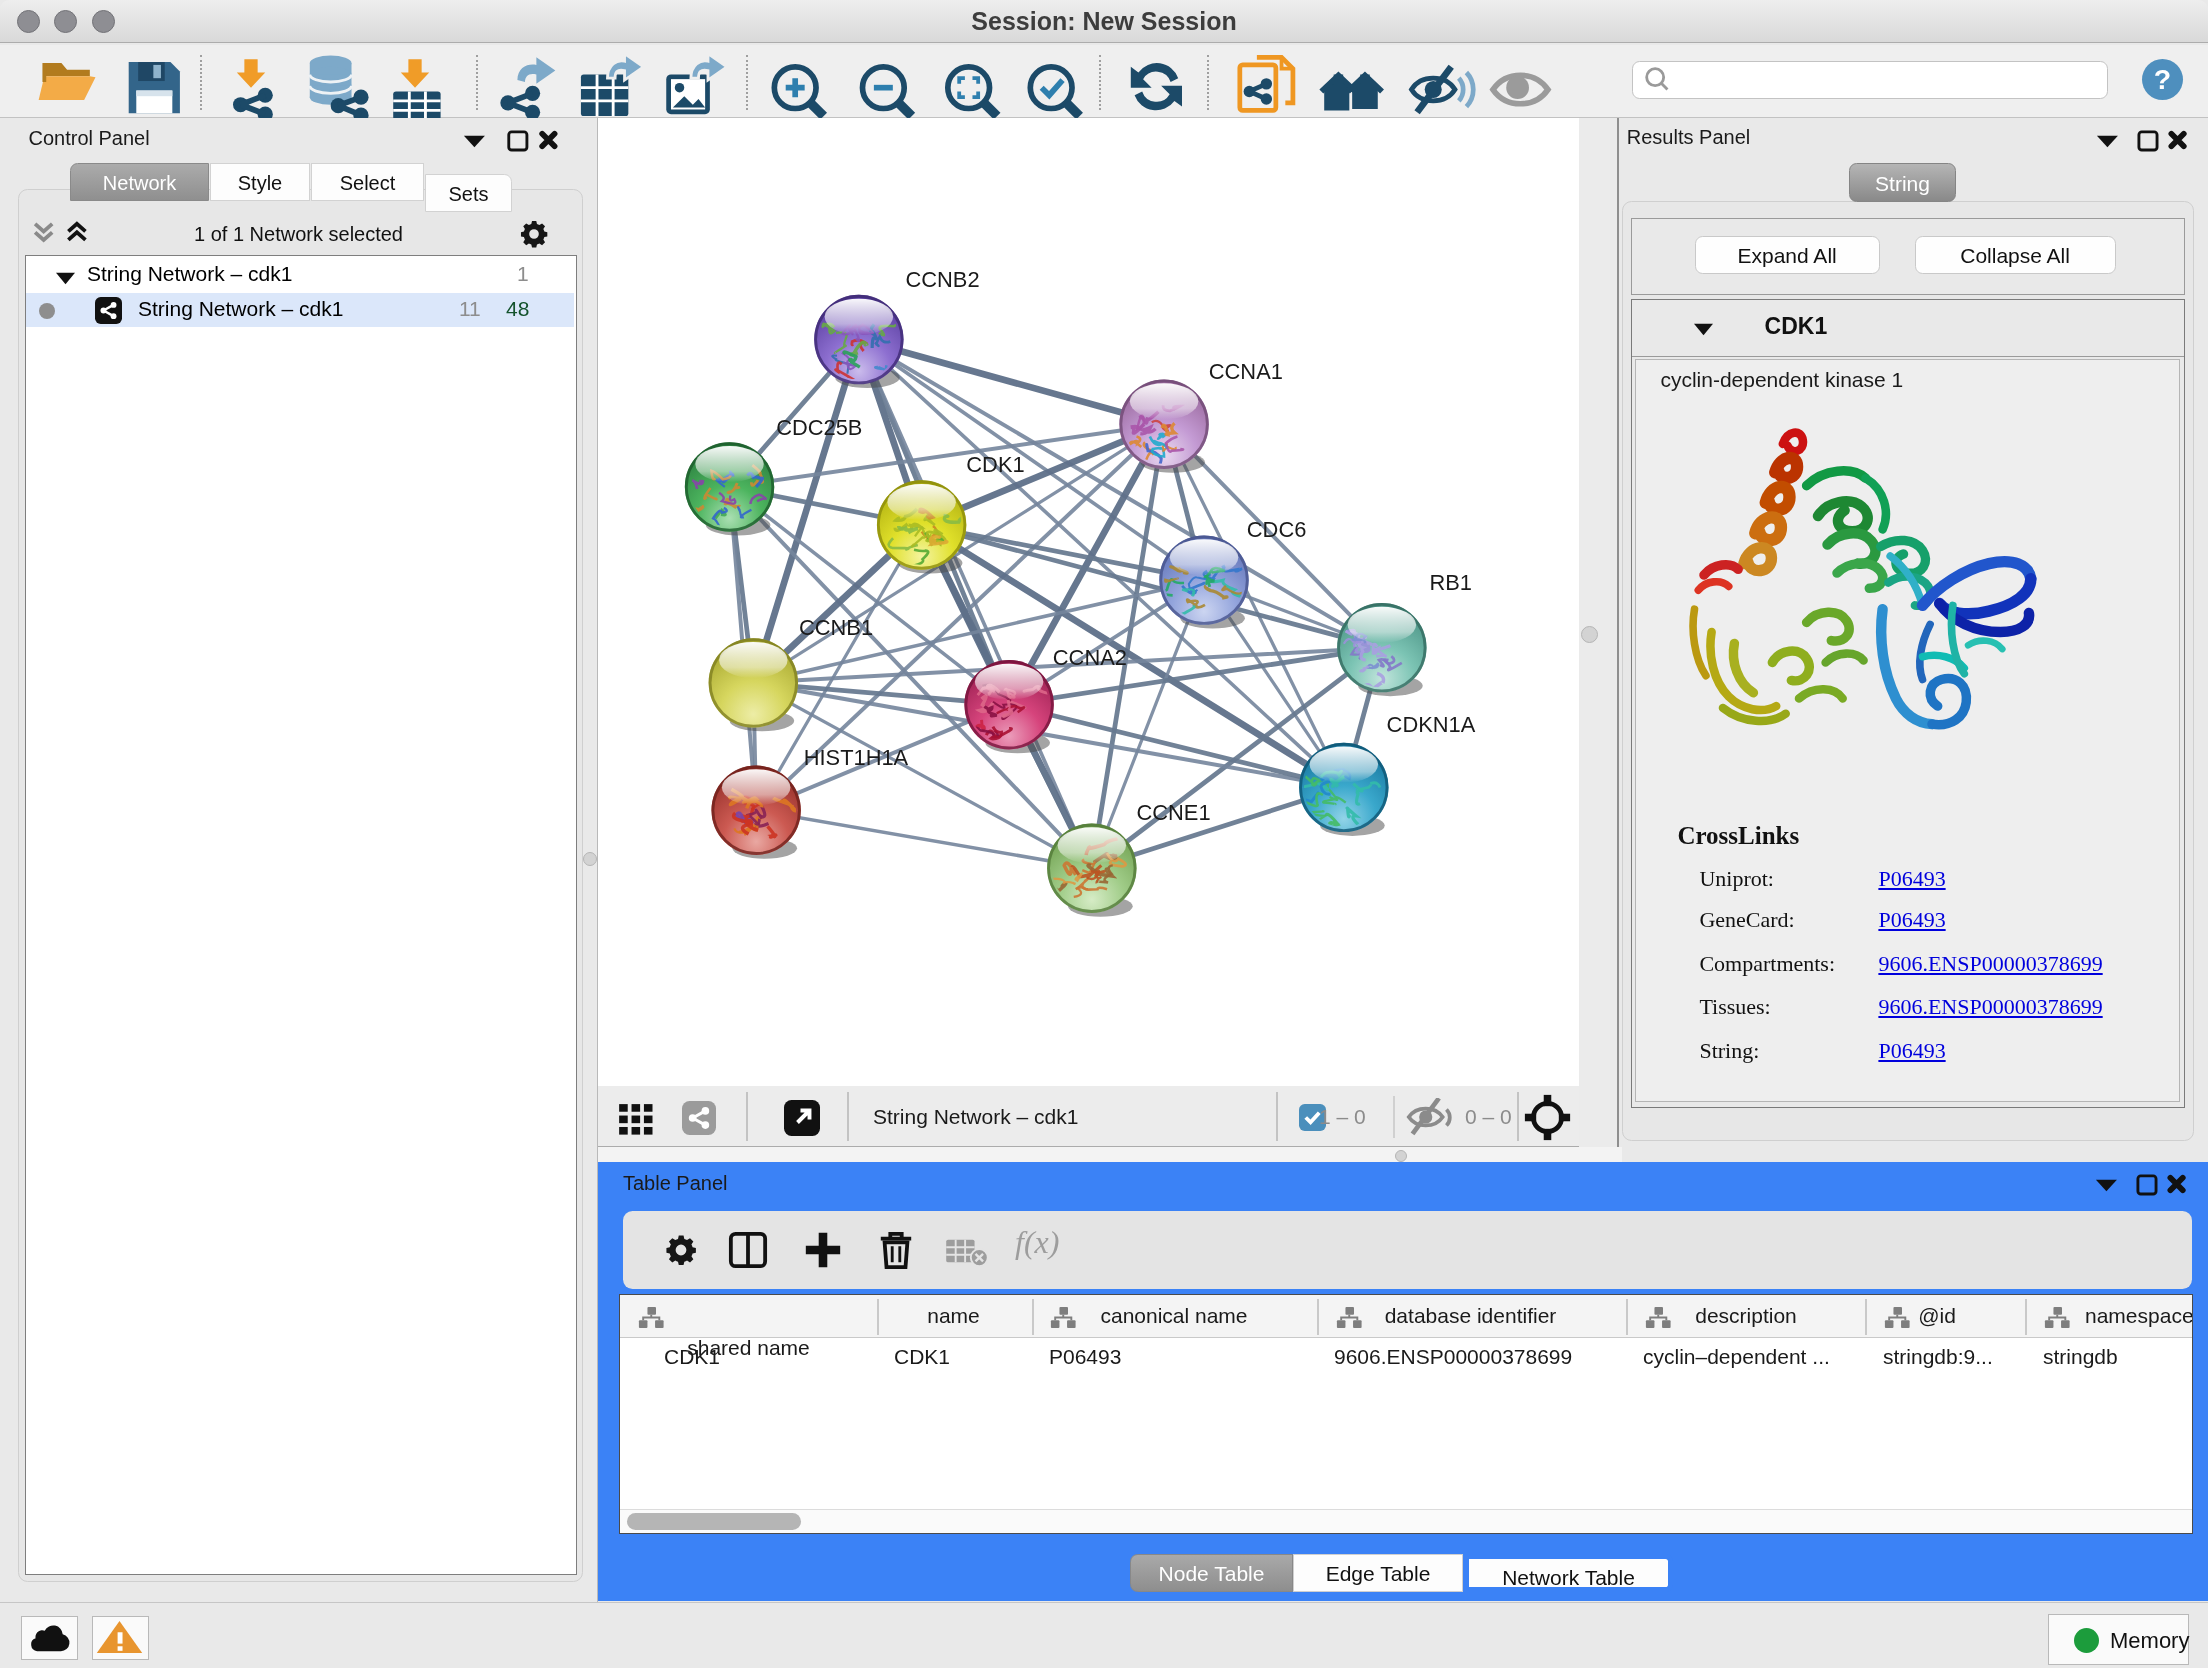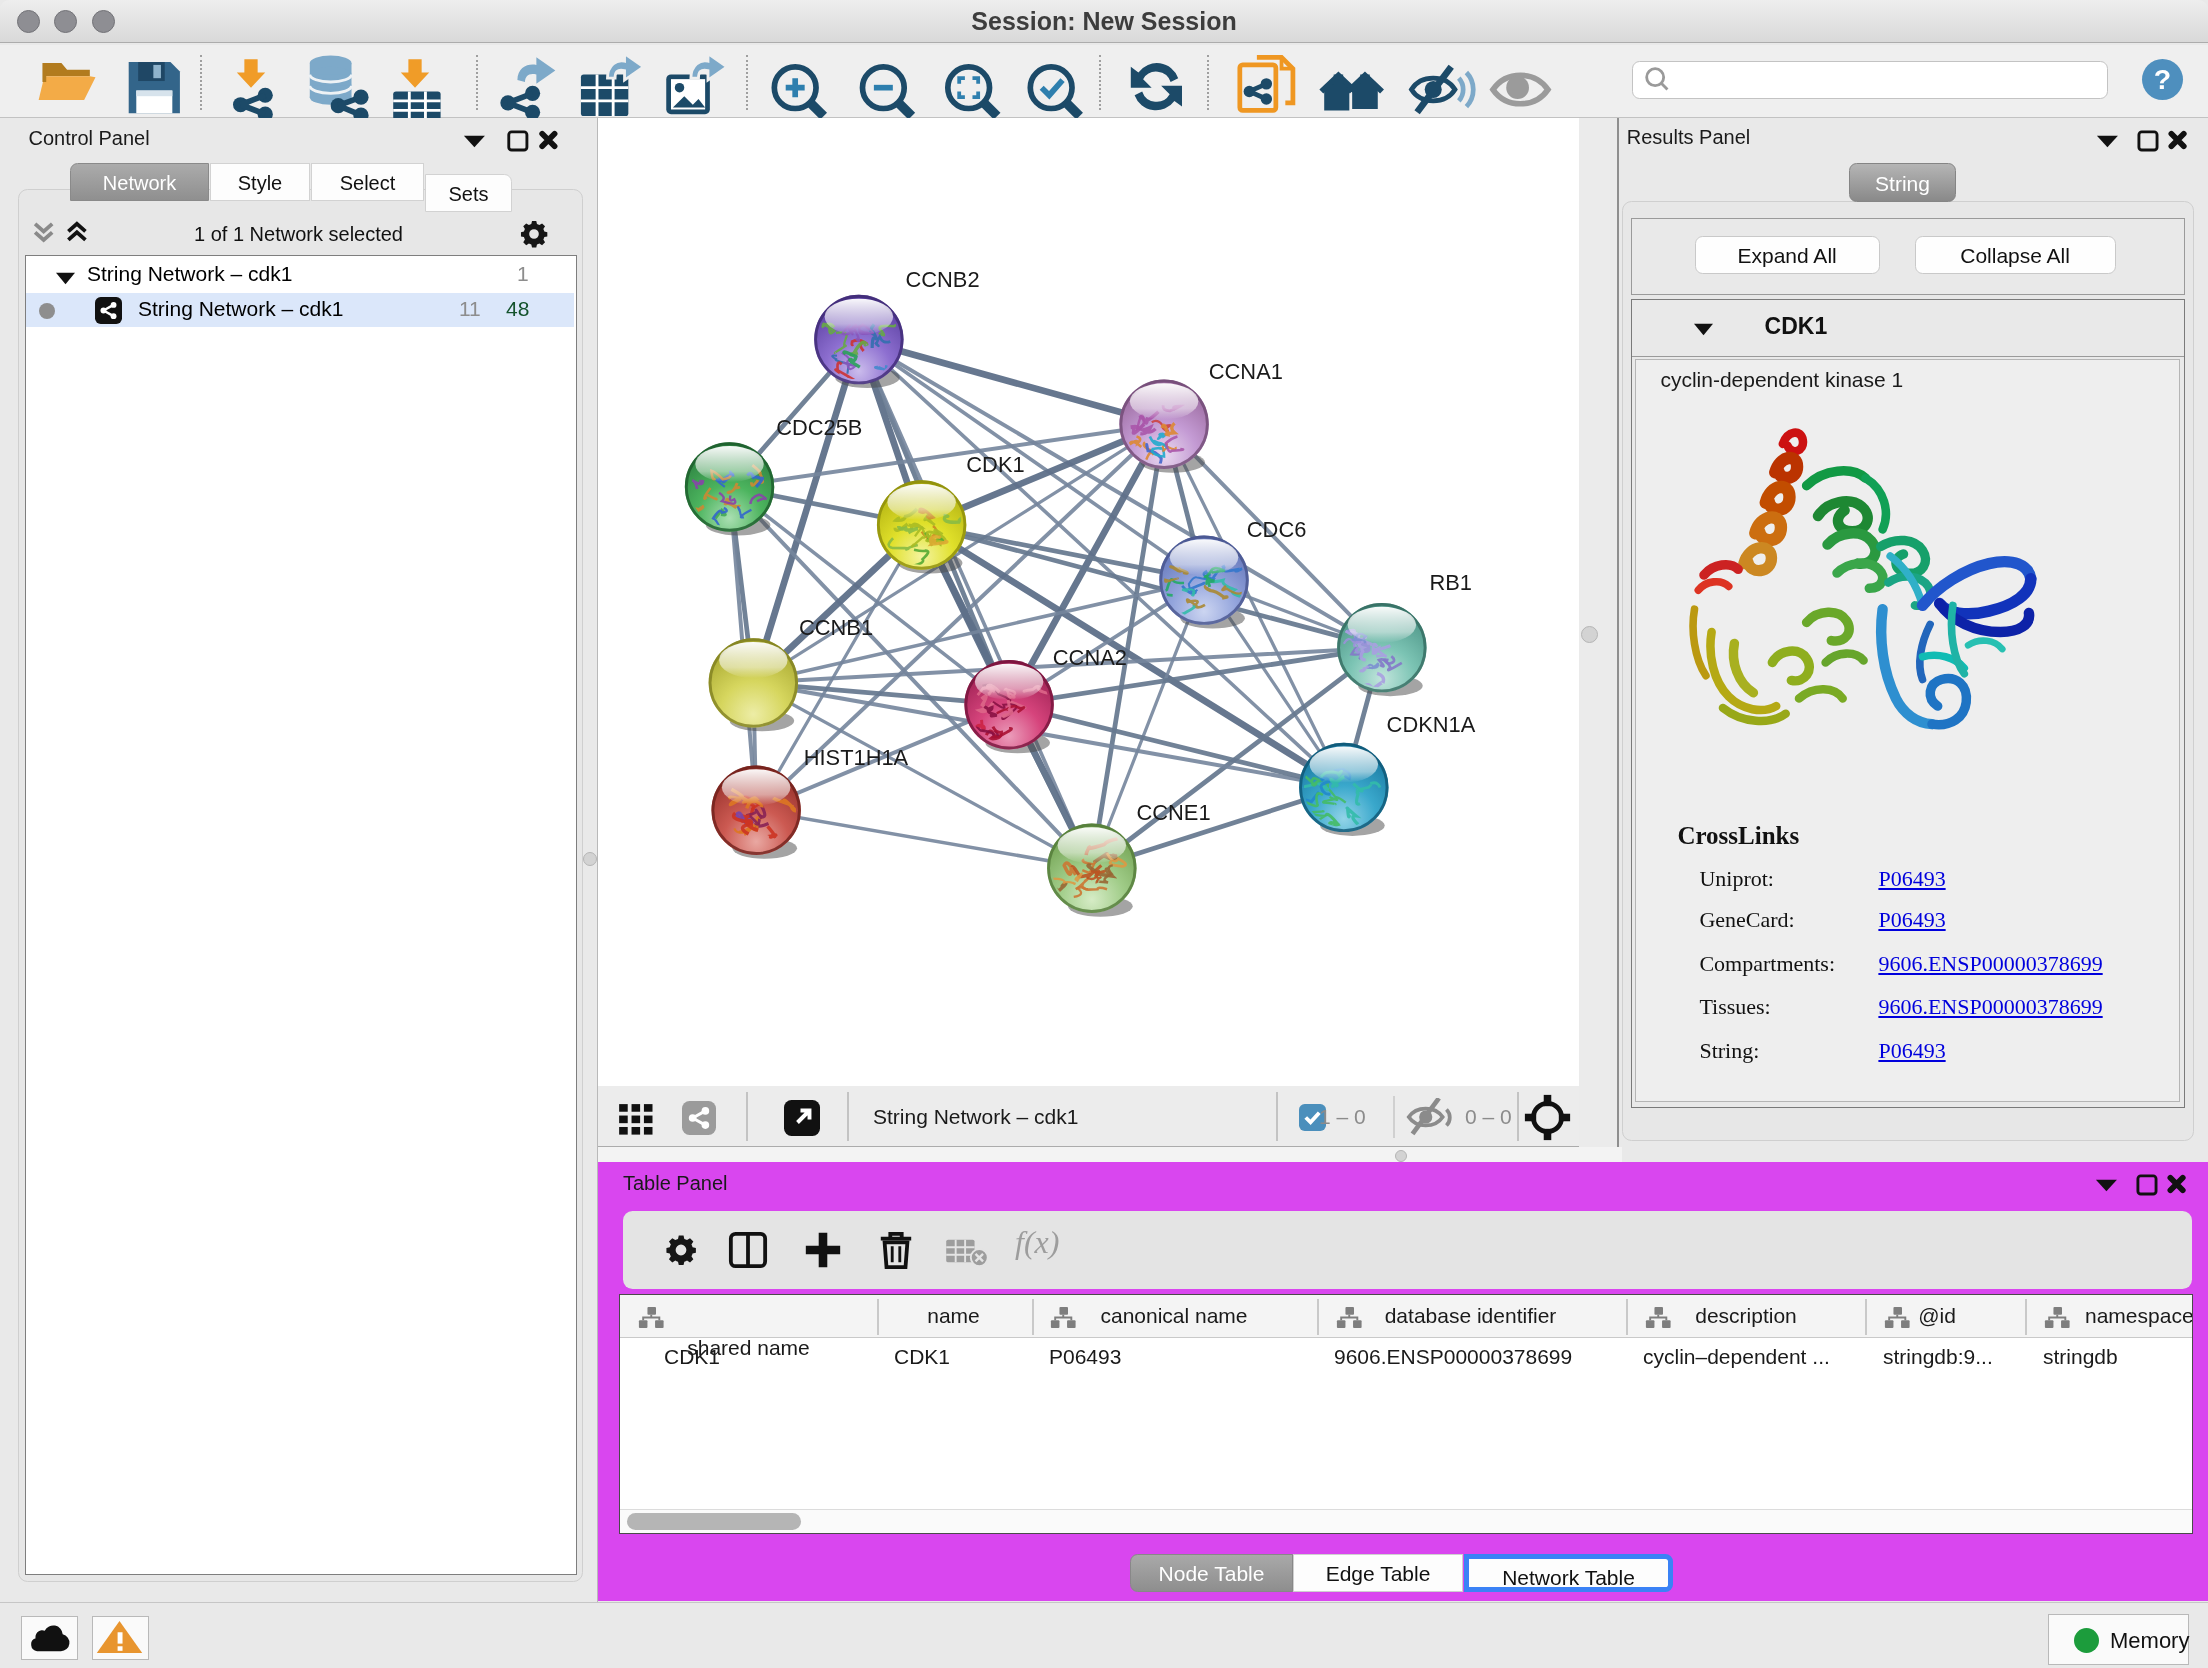--- a/index.html
+++ b/index.html
@@ -39,21 +39,21 @@
 #nettoolbar { position:absolute; left:598px; top:1086px; width:981px; height:61px; background:#ececec;
   border-bottom:1.9px solid #ababab; }
 
 #vsplitL { position:absolute; left:583px; top:118px; width:15px; height:1484px; background:#e9e9e9; border-right:1.9px solid #b9b9b9;}
 #vsplitR { position:absolute; left:1579px; top:118px; width:40px; height:1035px; background:#ebebeb; border-right:2.9px solid #8f8f8f;}
 #hsplit { position:absolute; left:598px; top:1147px; width:1610px; height:15px; background:#f3f3f3; }
 .dot { position:absolute; border-radius:50%; background:#d3d3d3; border:1px solid #b5b5b5; }
 
 #rpanel { position:absolute; left:1622px; top:118px; width:587px; height:1044px; background:#e9e9e9; }
 
-#tpanel { position:absolute; left:598px; top:1162px; width:1610px; height:439px; background:#d946ef; }
+#tpanel { position:absolute; left:598px; top:1162px; width:1610px; height:439px; background:#3b82f6; }
 
 #statusbar { position:absolute; left:0; top:1602px; width:2208px; height:67px; background:#e9e9e9;
   border-top:1.9px solid #c6c6c6; }
 .sbtn { position:absolute; top:13.3px; width:57px; height:44px; background:#fafafa;
   border:1.9px solid #b9b9b9; }
 #membtn { position:absolute; left:2048px; top:11.4px; width:141px; height:51px; background:#fafafa;
   border:1.9px solid #b9b9b9; font-size:22px; color:#111; }
 </style>
 </head>
 <body>

